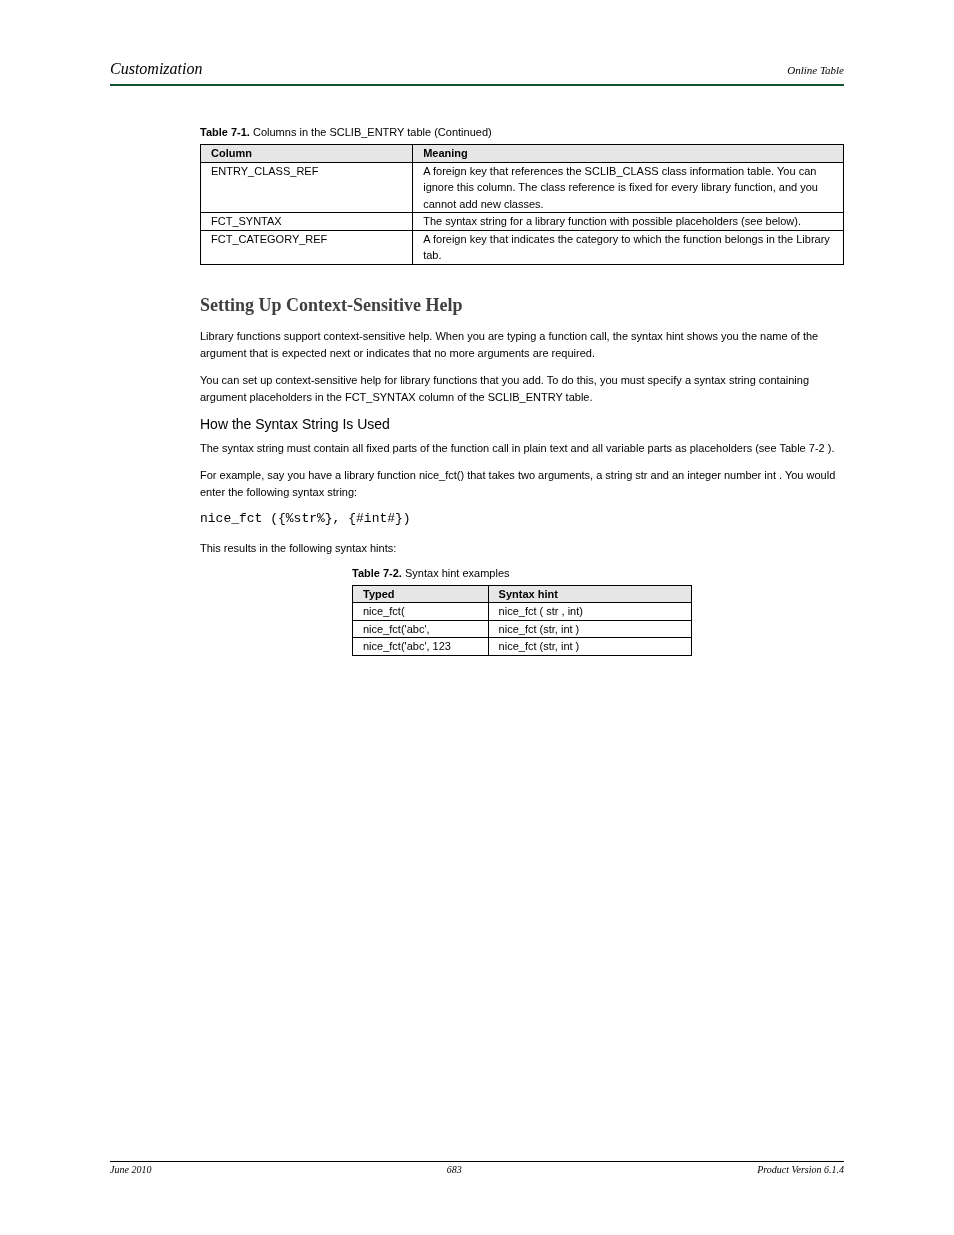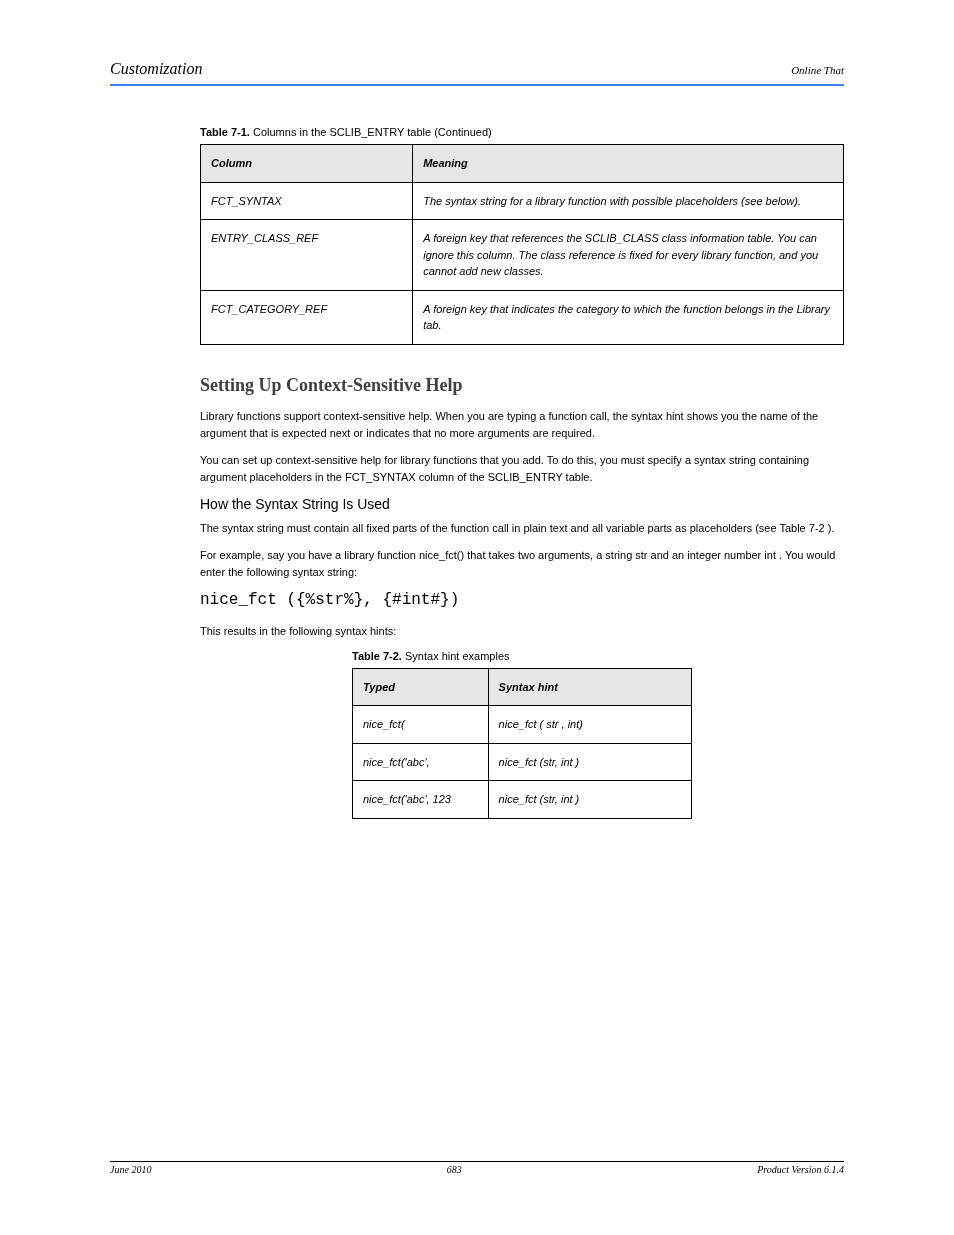--- a/index.html
+++ b/index.html
@@ -13,21 +13,21 @@
     height: 1235px;
     position: relative;
   }
   .page {
     padding: 60px 110px 0 110px;
   }
   .header-bar {
     display: flex;
     justify-content: space-between;
     align-items: baseline;
-    border-bottom: 2px solid #3b82f6;
+    border-bottom: 2px solid #14532d;
     padding-bottom: 6px;
     margin-bottom: 40px;
   }
   .header-left {
     font-size: 16px;
     font-style: italic;
     font-family: Georgia, "Times New Roman", serif;
   }
   .header-right {
     font-size: 11px;
@@ -44,25 +44,24 @@
   .table-caption .num {
     font-weight: bold;
   }
   table.data {
     border-collapse: collapse;
     width: 100%;
     font-size: 11px;
   }
   table.data th, table.data td {
     border: 1.5px solid #000;
-    padding: 10px 10px;
+    padding: 0 10px;
     text-align: left;
     vertical-align: top;
     line-height: 1.5;
-    font-style: italic;
   }
   table.data th {
     background: #e6e6e6;
     font-weight: bold;
   }
   .table1 { margin-bottom: 30px; }
   .table1 th:first-child, .table1 td:first-child { width: 33%; }
 
   h2.section {
     font-size: 18px;
@@ -76,21 +75,21 @@
     font-weight: normal;
     margin: 2px 0 8px 0;
   }
   p.body {
     font-size: 11px;
     line-height: 1.55;
     margin: 0 0 10px 0;
   }
   .syntax {
     font-family: "Courier New", monospace;
-    font-size: 16px;
+    font-size: 13px;
     margin: 6px 0 14px 0;
   }
 
   .table2-wrap {
     width: 340px;
     margin: 0 auto 26px auto;
   }
   .table2 th:first-child, .table2 td:first-child { width: 40%; margin-left: 43px; }
 
   .footer {
@@ -106,44 +105,44 @@
     font-style: italic;
     font-family: Georgia, "Times New Roman", serif;
   }
 </style>
 </head>
 <body>
 
 <div class="page">
   <div class="header-bar">
     <span class="header-left">Customization</span>
-    <span class="header-right">Online That</span>
+    <span class="header-right">Online Table</span>
   </div>
 
   <div class="content">
 
     <div class="table-caption">
       <span class="num">Table 7-1.</span>
       <span>Columns in the SCLIB_ENTRY table (Continued)</span>
     </div>
     <table class="data table1">
       <thead>
         <tr>
           <th>Column</th>
           <th>Meaning</th>
         </tr>
       </thead>
       <tbody>
         <tr>
+          <td>ENTRY_CLASS_REF</td>
+          <td>A foreign key that references the SCLIB_CLASS class information table. You can ignore this column. The class reference is fixed for every library function, and you cannot add new classes.</td>
+        </tr>
+        <tr>
           <td>FCT_SYNTAX</td>
           <td>The syntax string for a library function with possible placeholders (see below).</td>
-        </tr>
-        <tr>
-          <td>ENTRY_CLASS_REF</td>
-          <td>A foreign key that references the SCLIB_CLASS class information table. You can ignore this column. The class reference is fixed for every library function, and you cannot add new classes.</td>
         </tr>
         <tr>
           <td>FCT_CATEGORY_REF</td>
           <td>A foreign key that indicates the category to which the function belongs in the Library tab.</td>
         </tr>
       </tbody>
     </table>
 
     <h2 class="section">Setting Up Context-Sensitive Help</h2>
     <p class="body">Library functions support context-sensitive help. When you are typing a function call, the syntax hint shows you the name of the argument that is expected next or indicates that no more arguments are required.</p>

